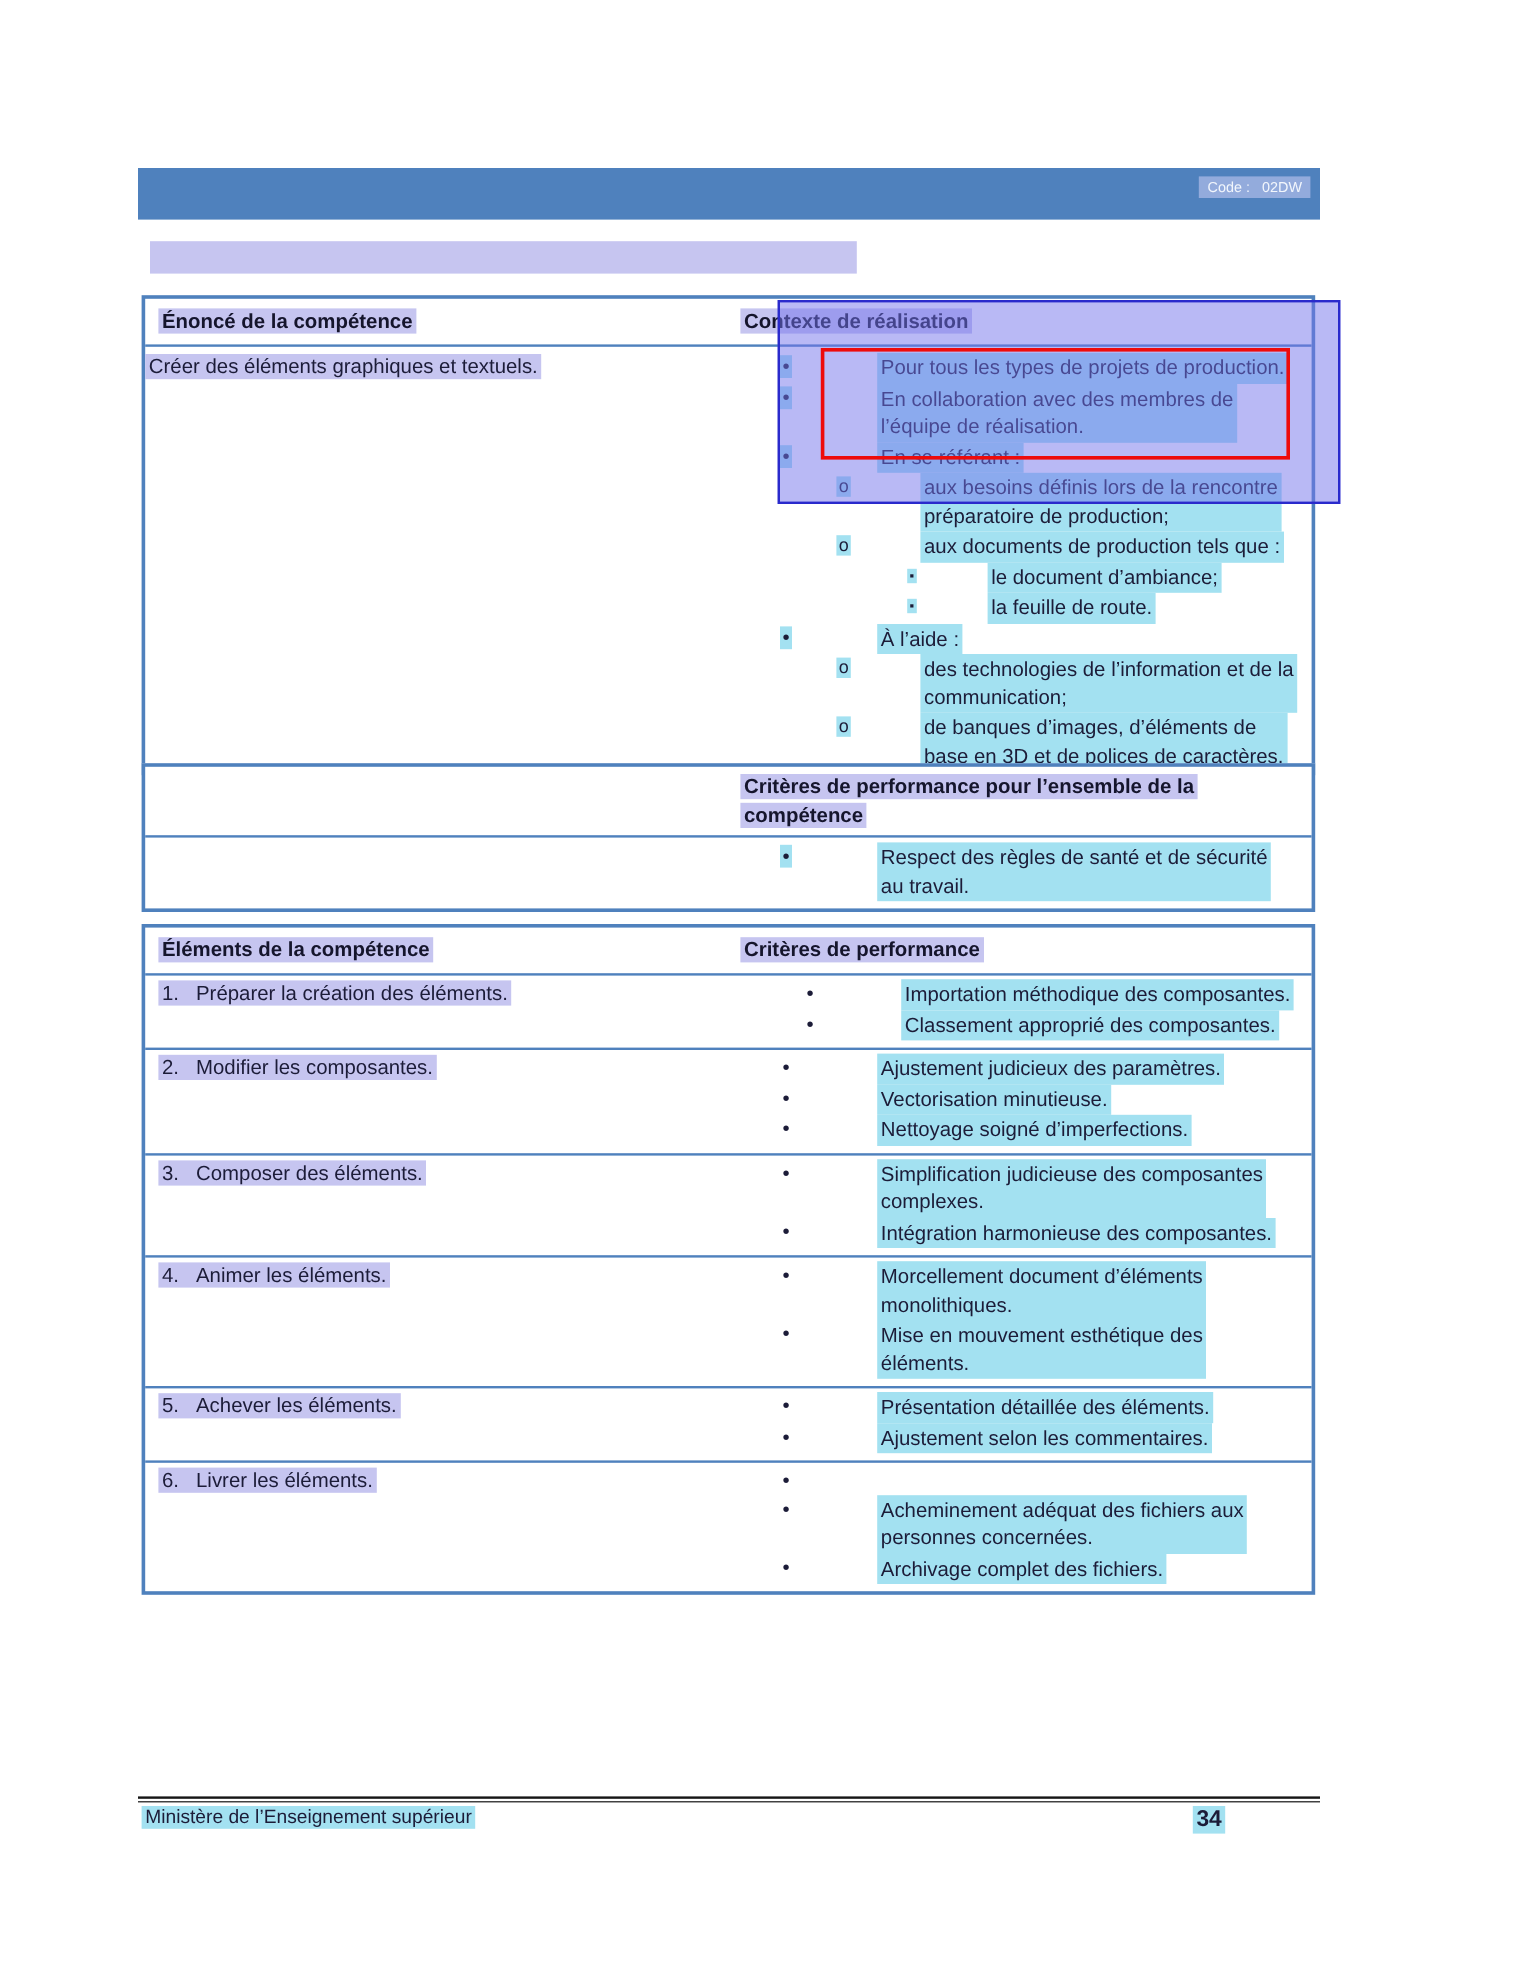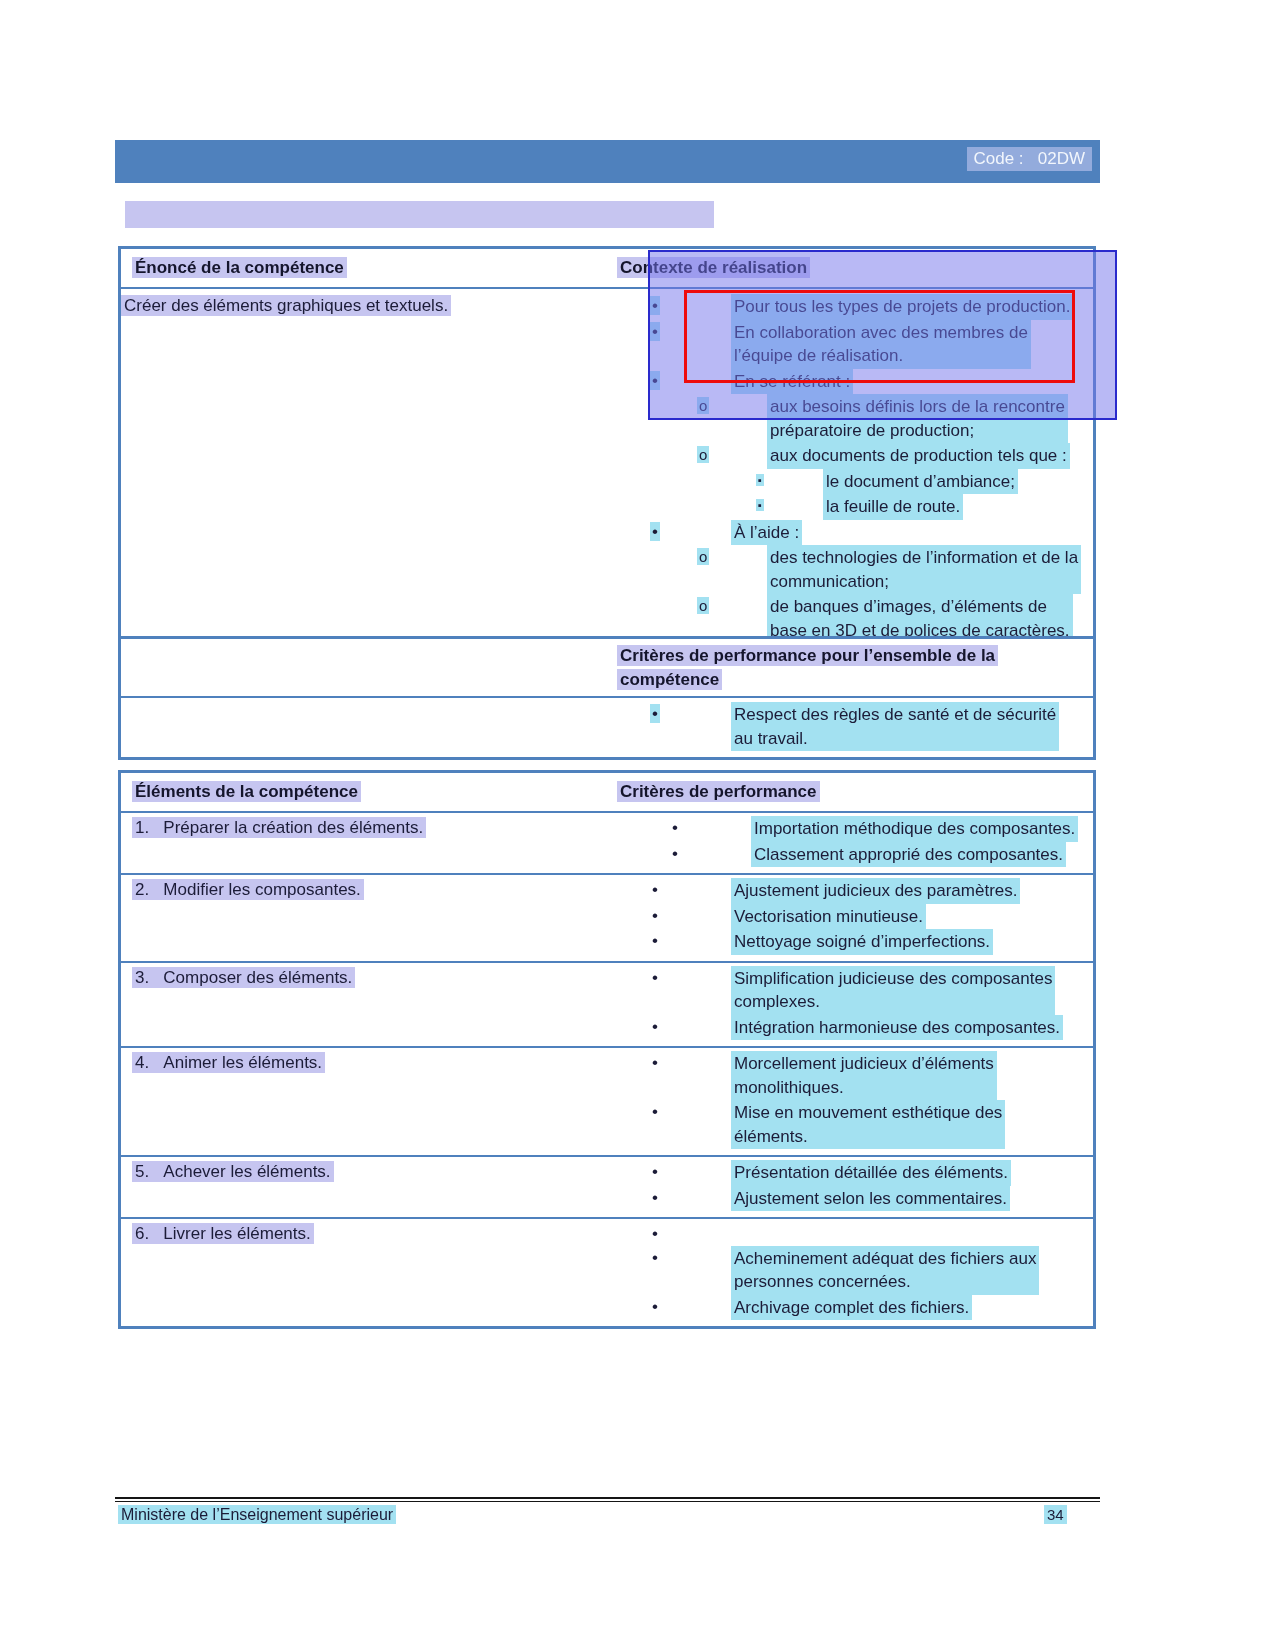--- a/index.html
+++ b/index.html
@@ -10,21 +10,21 @@
     font-size:17px; color:#1c1c38; overflow:hidden;
   }
   .hl { padding:1px 3px; box-decoration-break:clone; -webkit-box-decoration-break:clone; }
   .hl-lav { background:var(--hl-lav,#c6c5f0); }
   .hl-cyan { background:var(--hl-cyan,#a3e1f1); }
   .pre { white-space:pre-line; }
 
   
   .top-bar { position:absolute; left:115px; top:140px; width:985px; height:43px; background:var(--bar,#4f81bd); }
   .code-badge {
-    position:absolute; right:8px; top:7px; font-size:17px; white-space:pre;
+    position:absolute; right:8px; top:7px; font-size:12px; white-space:pre;
     color:#f2f6fc; background:#93abdc; padding:2px 7px;
   }
 
   
   .title-bar { position:absolute; left:125px; top:201px; width:589px; height:27px; background:var(--hl-lav,#c6c5f0); }
   .title-bar .t { position:absolute; top:1px; font-size:19px; font-weight:bold; font-style:italic; color:var(--title-blue,#3636c8);margin-top:44px; }
   .t-obj { left:6px; }
   .t-std { left:492px; }
 
   
@@ -63,21 +63,21 @@
     background:rgba(115,115,235,0.5); border:2px solid #2a2acc; z-index:5;
   }
   .red-box {
     position:absolute; left:684px; top:290px; width:391px; height:93px;
     border:3px solid #ee0b0b; background:transparent; z-index:6;
   }
 
   
   .footer-rule { position:absolute; left:115px; top:1497px; width:985px; height:5px; border-top:2px solid #151515; border-bottom:1px solid #151515; }
   .footer-text { position:absolute; left:118px; top:1506px; font-size:16px; }
-  .footer-page { position:absolute; left:1044px; top:1506px; font-size:15px; }
+  .footer-page { position:absolute; left:994px; top:1506px; font-size:19px;font-weight:bold; }
 </style>
 </head>
 <body>
 
 <div class="page">
 
   <div class="top-bar">
     <span class="code-badge">Code :   02DW</span>
   </div>
 
@@ -220,21 +220,21 @@
               <span class="mwrap"><span class="mg">•</span></span>
               <span class="txt hl-cyan">Intégration harmonieuse des composantes.</span>
             </div>
           </div>
         </div>
         <div class="el-row">
           <div class="cell-left"><span class="hl hl-lav">4.&nbsp;&nbsp;&nbsp;Animer les éléments.</span></div>
           <div class="cell-right">
             <div class="bl lvl1">
               <span class="mwrap"><span class="mg">•</span></span>
-              <span class="txt hl-cyan">Morcellement judicieux d’éléments
+              <span class="txt hl-cyan">Morcellement document d’éléments
 monolithiques.</span>
             </div>
             <div class="bl lvl1">
               <span class="mwrap"><span class="mg">•</span></span>
               <span class="txt hl-cyan">Mise en mouvement esthétique des
 éléments.</span>
             </div>
           </div>
         </div>
         <div class="el-row">

